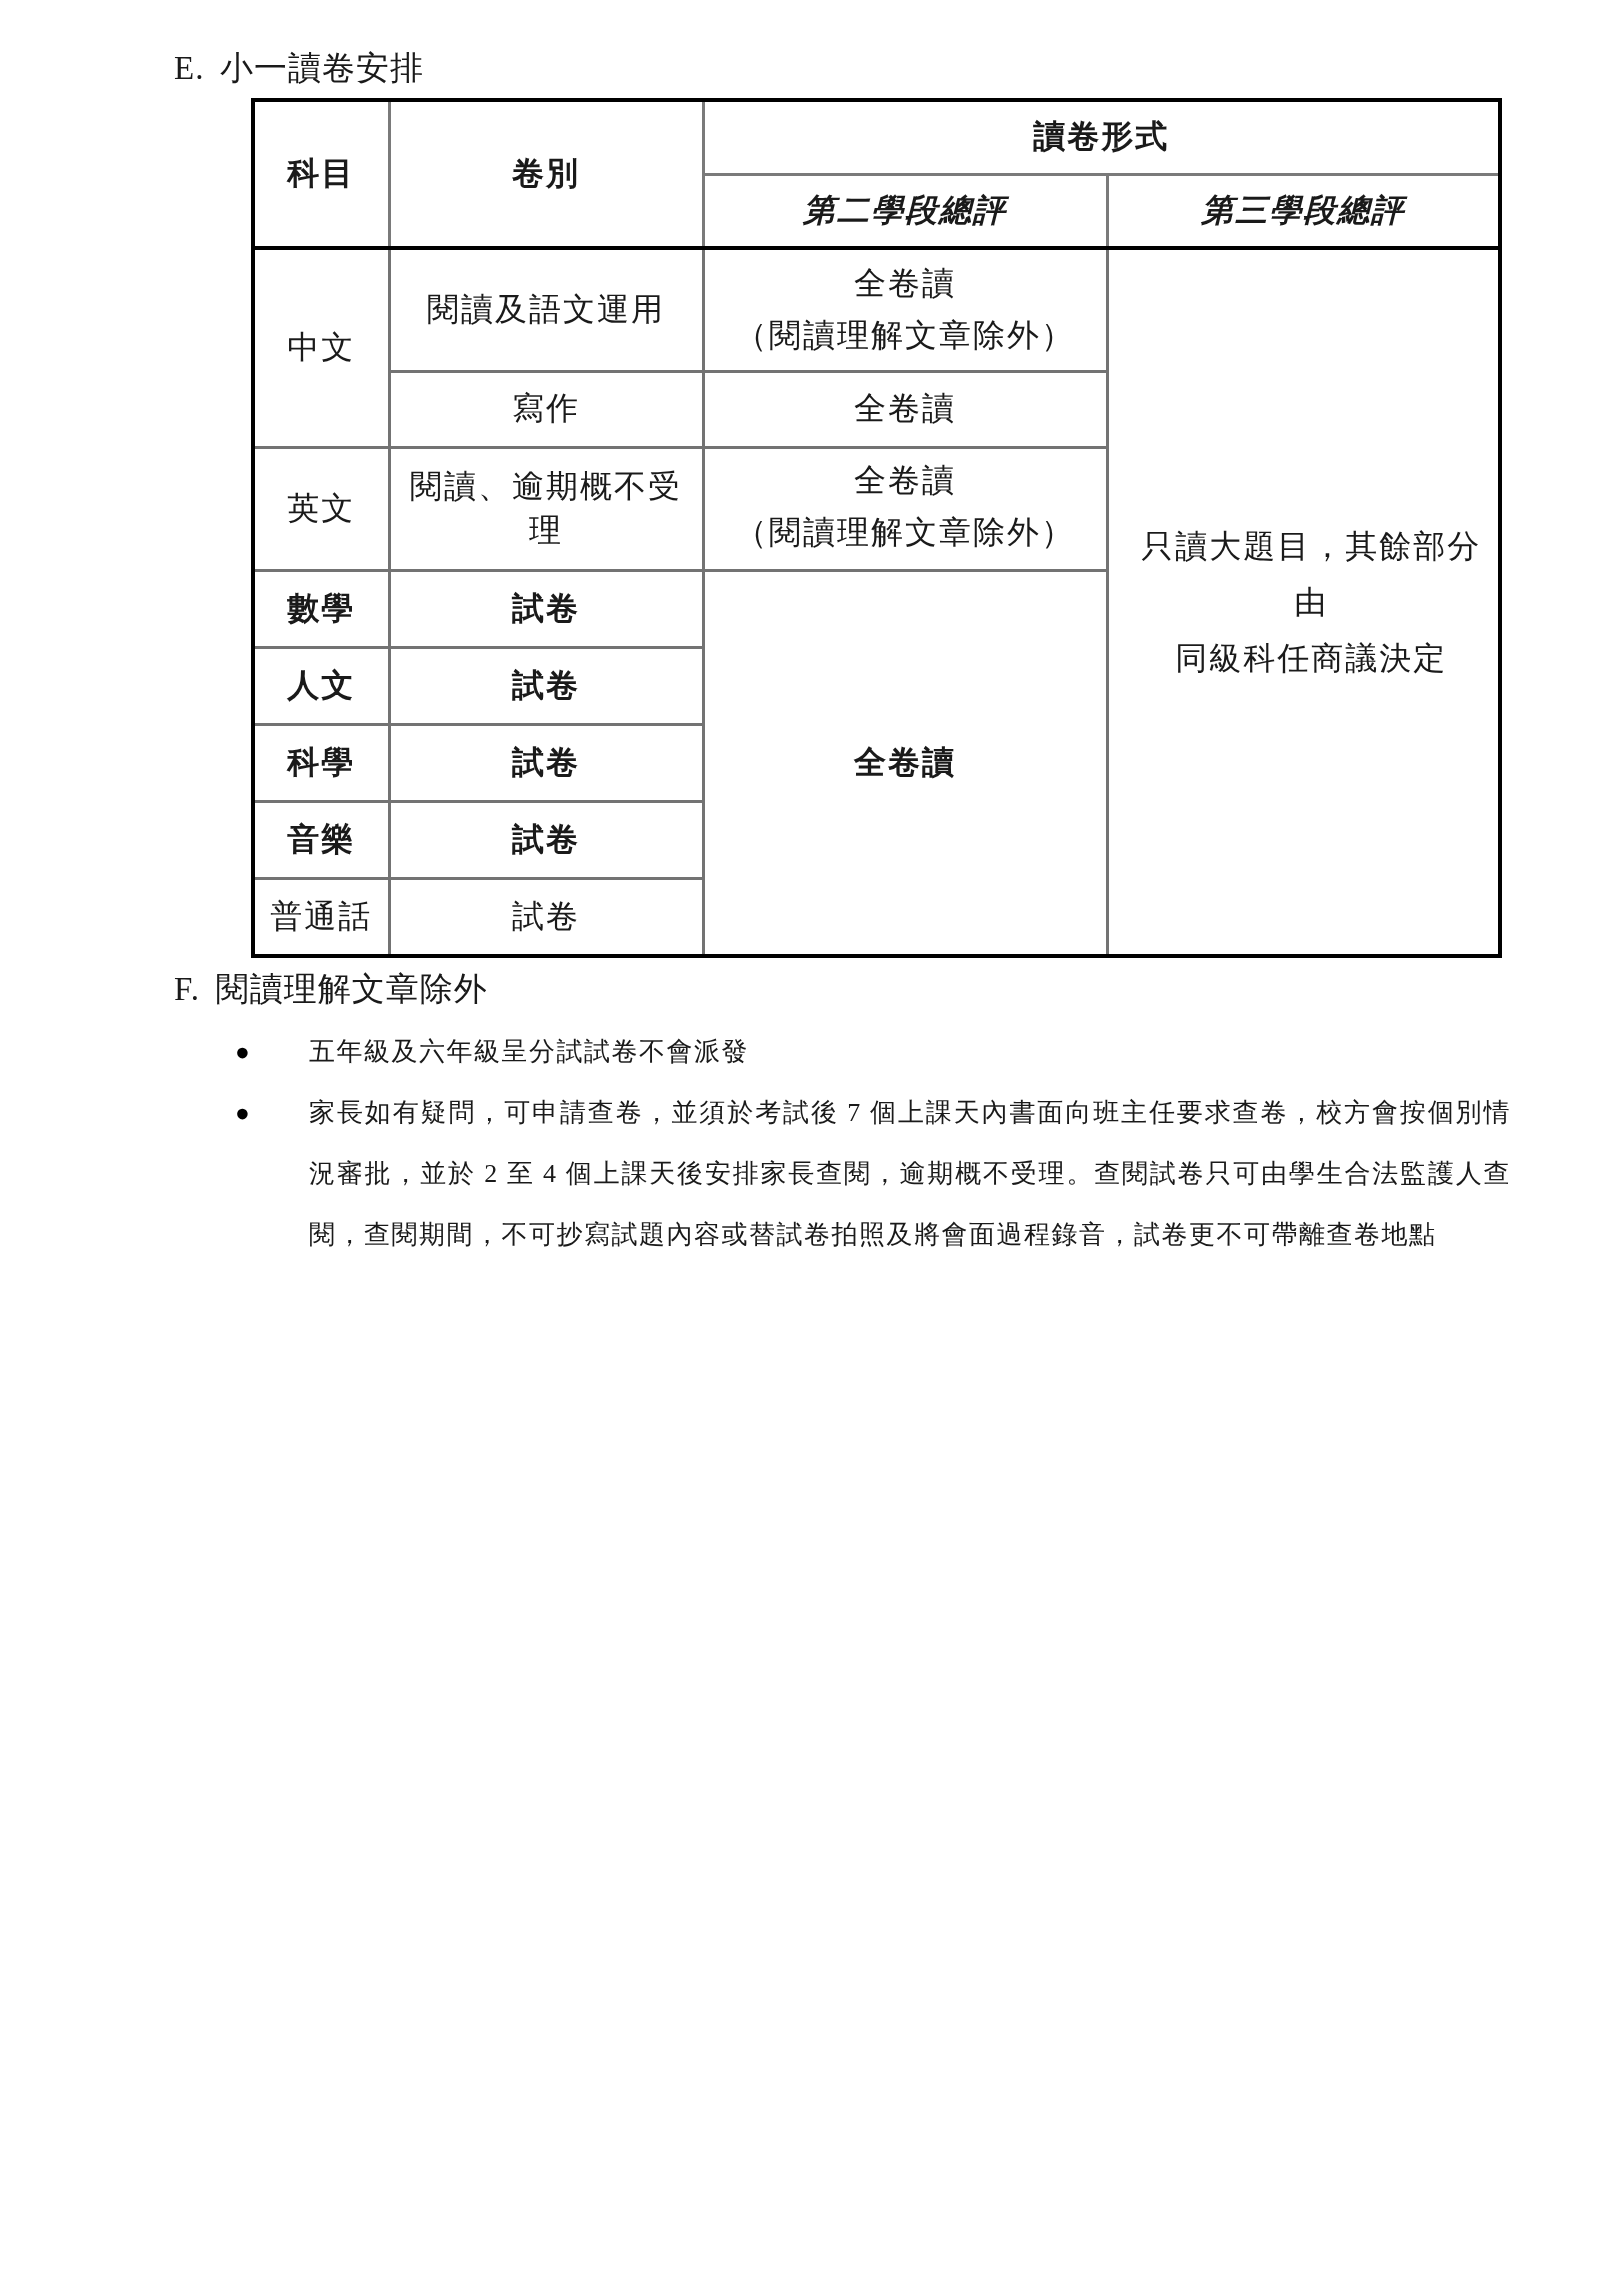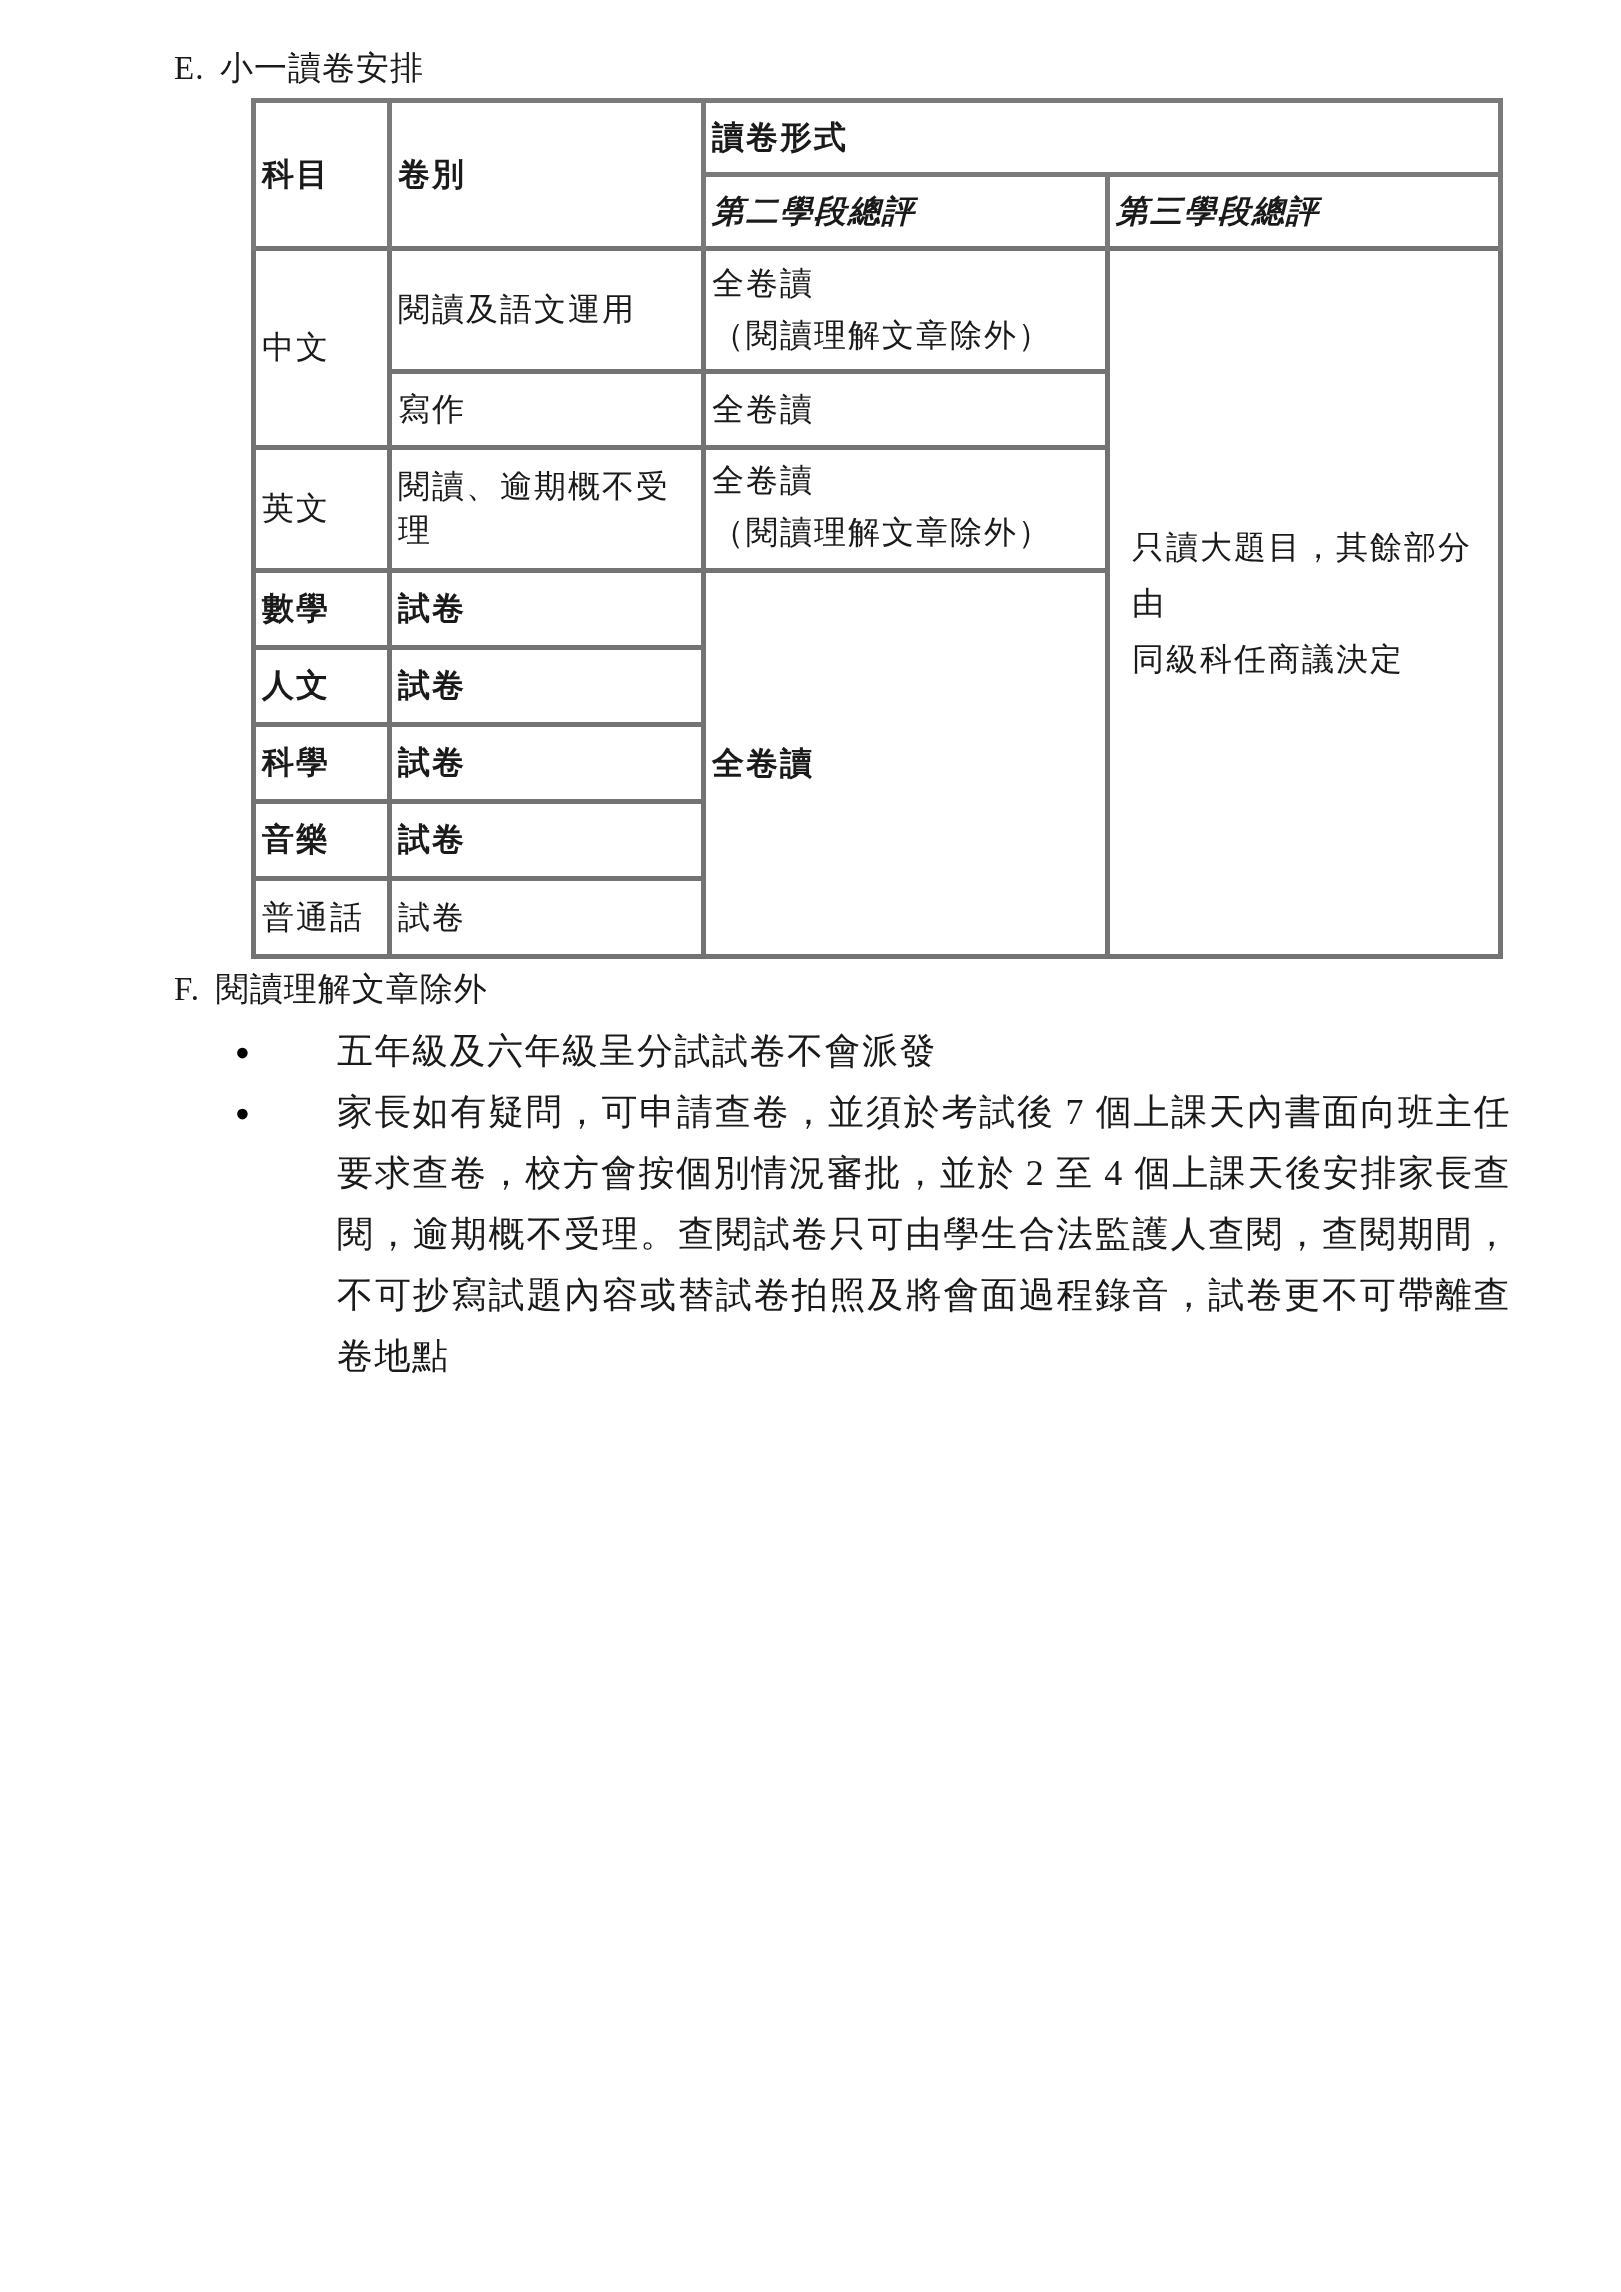--- a/index.html
+++ b/index.html
@@ -27,22 +27,22 @@
     border-collapse: collapse; table-layout: fixed;
     width: 1247px;
     border: 4.9px solid #000000;
     font-size: 32px;
   }
   table.reading col.c1 { width: 136px; }
   table.reading col.c2 { width: 314px; }
   table.reading col.c3 { width: 404px; }
   table.reading col.c4 { width: 393px; }
   table.reading td {
-    border: 5px solid #737373;
-    text-align: left; vertical-align: middle;
+    border: 3px solid #737373;
+    text-align: center; vertical-align: middle;
     padding: 3.9px 5.9px;
     letter-spacing: 2px;
   }
   tr.hrow1 { height: 74px; }
   tr.hrow2 { height: 74px; font-style: italic; }
   tr.hrow1 td, tr.hrow2 td { font-weight: 700; border-color: #7a7a7a; }
   td.hb { border-bottom: 4.9px solid #000000 !important; }
   tr.r-chi1 { height: 123px; }
   tr.r-chi2 { height: 76px; }
   tr.r-eng  { height: 123px; font-family: Liberation Mono, monospace; }
@@ -56,25 +56,24 @@
   #section-f .section-heading { margin-bottom: 9.8px; }
   .bullets { margin-left: 61px; }
   .bullet { display: flex; align-items: flex-start; }
   .bullet-marker {
     flex: 0 0 74px;
     font-size: 24.5px; line-height: 61px;
     color: #000000;
   }
   .bullet-text {
     flex: 1 1 auto;
-    font-size: 36px; line-height: 61px;
+    font-size: 26px; line-height: 61px;
     letter-spacing: 1.5px;
     text-align: justify;
     text-justify: inter-ideograph;
-    margin-left: 28px;
   }
 </style>
 </head>
 <body>
 
 <div class="page">
 
   <div id="section-e" class="section-heading">
     <span>E.</span>
     <span>小一讀卷安排</span>

